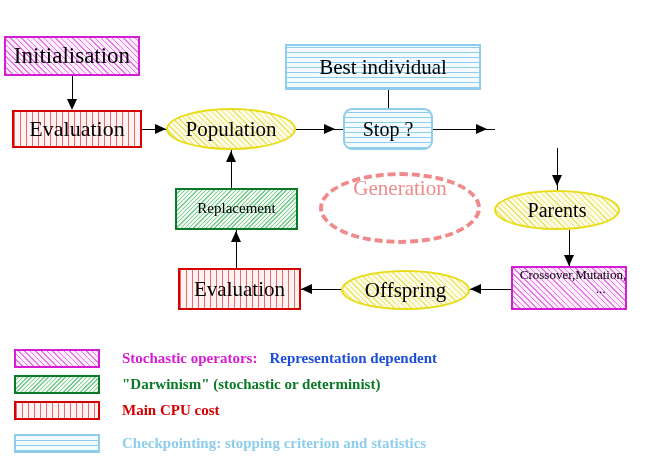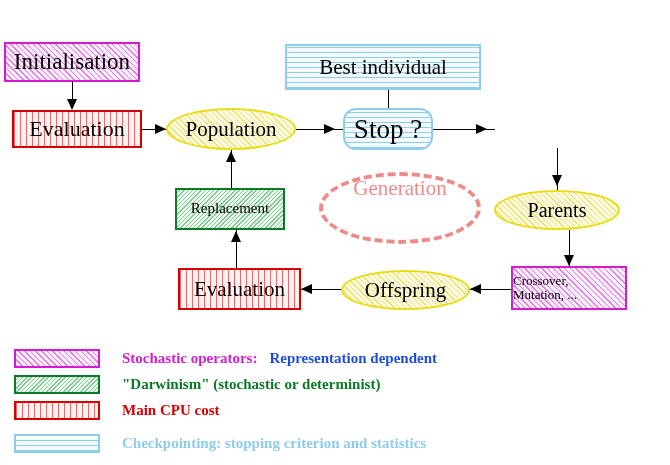--- a/index.html
+++ b/index.html
@@ -152,59 +152,59 @@
   .t-gold    { color: #1d4ed8; }
   .t-green   { color: #0a7a26; }
   .t-red     { color: #d50000; }
   .t-blue    { color: #8ecdeb; }
 </style>
 </head>
 <body>
 
 <div id="canvas">
 
-  <div class="node hatch-magenta" style="left:4px; top:42px; width:136px; height:40px; font-size:23px;">
+  <div class="node hatch-magenta" style="left:4px; top:36px; width:136px; height:40px; font-size:23px;">
     <span class="label">Initialisation</span>
   </div>
 
   <div class="node hatch-red" style="left:12px; top:110px; width:130px; height:38px; font-size:22px;">
     <span class="label">Evaluation</span>
   </div>
 
   <div class="node hatch-yellow ellipse" style="left:166px; top:108px; width:130px; height:42px; font-size:21px;">
     <span class="label">Population</span>
   </div>
 
-  <div class="node hatch-blue rounded" style="left:343px; top:108px; width:90px; height:42px; font-size:27px;border-radius:13px;">
+  <div class="node hatch-blue rounded" style="left:343px; top:108px; width:90px; height:42px; font-size:20px;">
     <span class="label">Stop ?</span>
   </div>
 
   <div class="node hatch-blue" style="left:285px; top:44px; width:196px; height:46px; font-size:21px;">
     <span class="label">Best individual</span>
   </div>
 
 
   <div class="node hatch-yellow ellipse" style="left:494px; top:190px; width:126px; height:40px; font-size:20px;">
     <span class="label">Parents</span>
   </div>
 
-  <div class="node hatch-magenta" style="left:511px; top:266px; width:116px; height:44px; font-size:13px; flex-direction:column; justify-content:center; align-items:flex-start; padding-left:0;">
+  <div class="node hatch-magenta" style="left:511px; top:266px; width:116px; height:44px; font-size:13px; flex-direction:row; justify-content:center; align-items:flex-start; padding-left:8px;">
     <span class="label">Crossover,</span>
     <span class="label">Mutation, ...</span>
   </div>
 
   <div class="node hatch-yellow ellipse" style="left:341px; top:270px; width:129px; height:40px; font-size:21px;">
     <span class="label">Offspring</span>
   </div>
 
   <div class="node hatch-red" style="left:178px; top:268px; width:123px; height:42px; font-size:21px;">
     <span class="label">Evaluation</span>
   </div>
 
-  <div class="node hatch-green" style="left:175px; top:188px; width:110px; height:42px; font-size:15px;">
+  <div class="node hatch-green" style="left:175px; top:188px; width:123px; height:42px; font-size:15px;">
     <span class="label">Replacement</span>
   </div>
 
   <div class="gen-ellipse" style="left:319px; top:172px; width:162px; height:72px; font-size:21px;">
     <span class="label">Generation</span>
   </div>
 
   <div class="line v" style="left:72px; top:70px; height:32px;"></div>
   <div class="arrow down" style="left:67px; top:99px;"></div>
 

